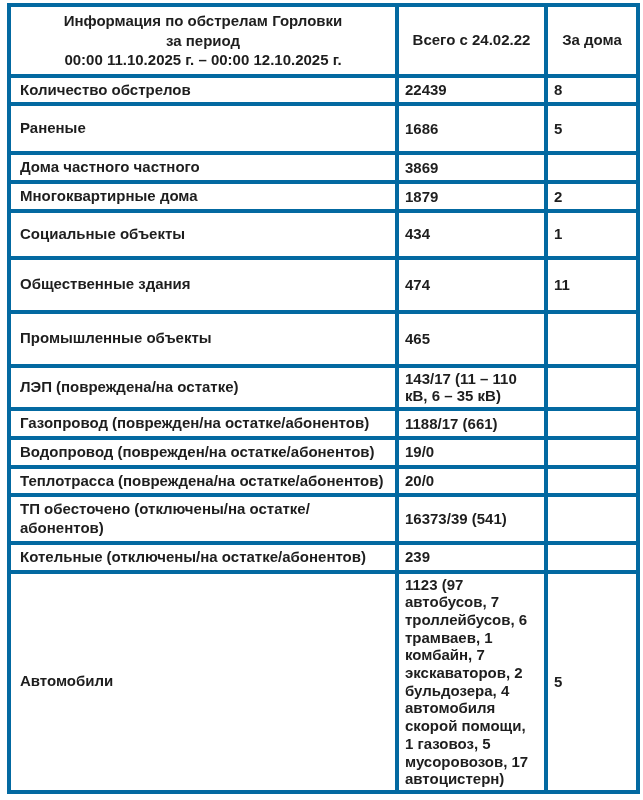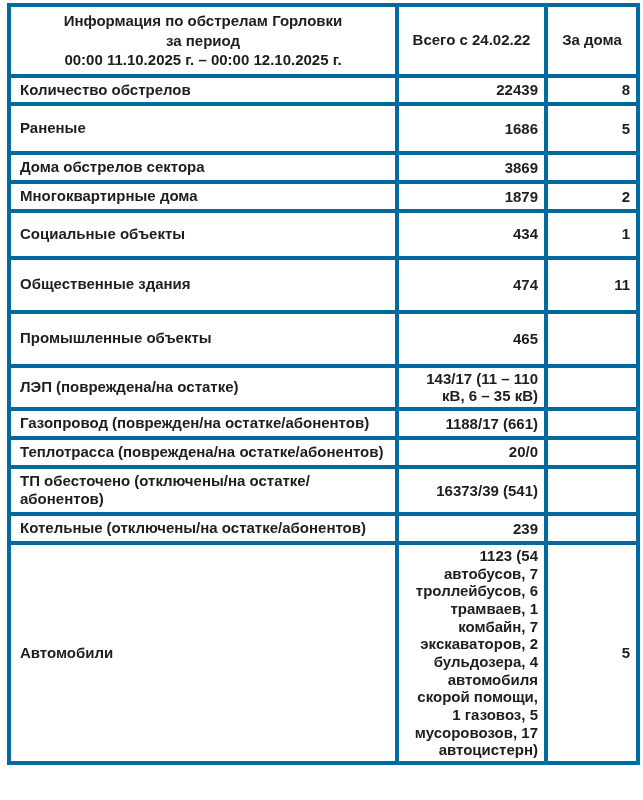--- a/index.html
+++ b/index.html
@@ -47,21 +47,21 @@
   }
   td.label-cell {
     text-align: left;
     padding: 3px 6px 3px 9px;
     line-height: 1.25;
   }
   td.label-cell .lbl { font-weight: 700; }
   td.label-cell .note { font-weight: 700; }
   td.label-cell .note:not(:empty) { margin-left: 4px; }
   td.num-cell {
-    text-align: right;
+    text-align: left;
     font-weight: 600;
     padding: 2px 6px;
     line-height: 1.18;
     margin-top: 36px;
   }
 </style>
 </head>
 <body>
 
 <div class="page">
@@ -87,21 +87,21 @@
         <td class="label-cell"><span class="lbl">Количество обстрелов</span><span class="note"></span></td>
         <td class="num-cell">22439</td>
         <td class="num-cell">8</td>
       </tr>
       <tr style="height:49px;">
         <td class="label-cell"><span class="lbl">Раненые</span><span class="note"></span></td>
         <td class="num-cell">1686</td>
         <td class="num-cell">5</td>
       </tr>
       <tr style="height:27px;">
-        <td class="label-cell"><span class="lbl">Дома обстрелов сектора</span><span class="note"></span></td>
+        <td class="label-cell"><span class="lbl">Дома частного частного</span><span class="note"></span></td>
         <td class="num-cell">3869</td>
         <td class="num-cell"></td>
       </tr>
       <tr style="height:28px;">
         <td class="label-cell"><span class="lbl">Многоквартирные дома</span><span class="note"></span></td>
         <td class="num-cell">1879</td>
         <td class="num-cell">2</td>
       </tr>
       <tr style="height:47px;">
         <td class="label-cell"><span class="lbl">Социальные объекты</span><span class="note"></span></td>
@@ -121,35 +121,40 @@
       <tr style="height:37px;">
         <td class="label-cell"><span class="lbl">ЛЭП</span><span class="note">(повреждена/на остатке)</span></td>
         <td class="num-cell">143/17 (11 – 110 кВ, 6 – 35 кВ)</td>
         <td class="num-cell"></td>
       </tr>
       <tr style="height:26px;">
         <td class="label-cell"><span class="lbl">Газопровод</span><span class="note">(поврежден/на остатке/абонентов)</span></td>
         <td class="num-cell">1188/17 (661)</td>
         <td class="num-cell"></td>
       </tr>
+      <tr style="height:26px;">
+        <td class="label-cell"><span class="lbl">Водопровод</span><span class="note">(поврежден/на остатке/абонентов)</span></td>
+        <td class="num-cell">19/0</td>
+        <td class="num-cell"></td>
+      </tr>
       <tr style="height:25px;">
         <td class="label-cell"><span class="lbl">Теплотрасса</span><span class="note">(повреждена/на остатке/абонентов)</span></td>
         <td class="num-cell">20/0</td>
         <td class="num-cell"></td>
       </tr>
       <tr style="height:26px;">
         <td class="label-cell"><span class="lbl">ТП обесточено</span><span class="note">(отключены/на остатке/абонентов)</span></td>
         <td class="num-cell">16373/39 (541)</td>
         <td class="num-cell"></td>
       </tr>
       <tr style="height:26px;">
         <td class="label-cell"><span class="lbl">Котельные</span><span class="note">(отключены/на остатке/абонентов)</span></td>
         <td class="num-cell">239</td>
         <td class="num-cell"></td>
       </tr>
       <tr style="height:208px;">
         <td class="label-cell"><span class="lbl">Автомобили</span><span class="note"></span></td>
-        <td class="num-cell">1123 (54 автобусов, 7 троллейбусов, 6 трамваев, 1 комбайн, 7 экскаваторов, 2 бульдозера, 4 автомобиля скорой помощи, 1 газовоз, 5 мусоровозов, 17 автоцистерн)</td>
+        <td class="num-cell">1123 (97 автобусов, 7 троллейбусов, 6 трамваев, 1 комбайн, 7 экскаваторов, 2 бульдозера, 4 автомобиля скорой помощи, 1 газовоз, 5 мусоровозов, 17 автоцистерн)</td>
         <td class="num-cell">5</td>
       </tr>
     </tbody>
   </table>
 </div>
 
 </body></html>

